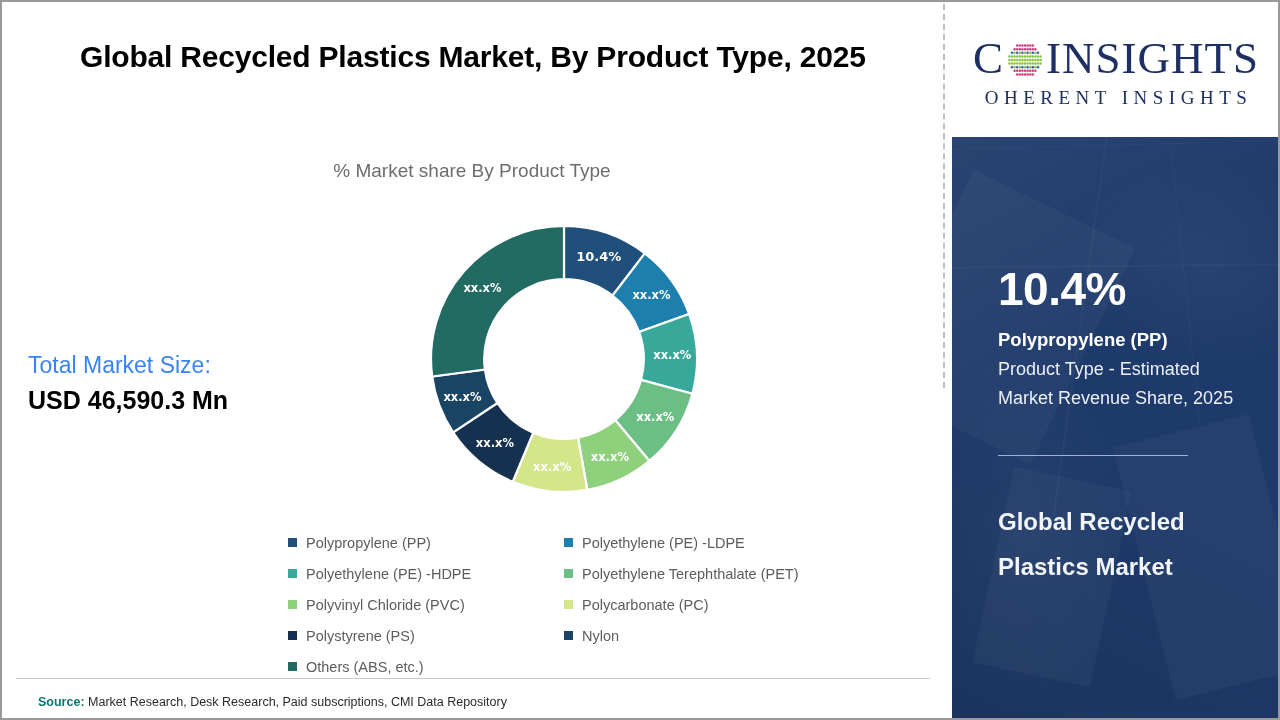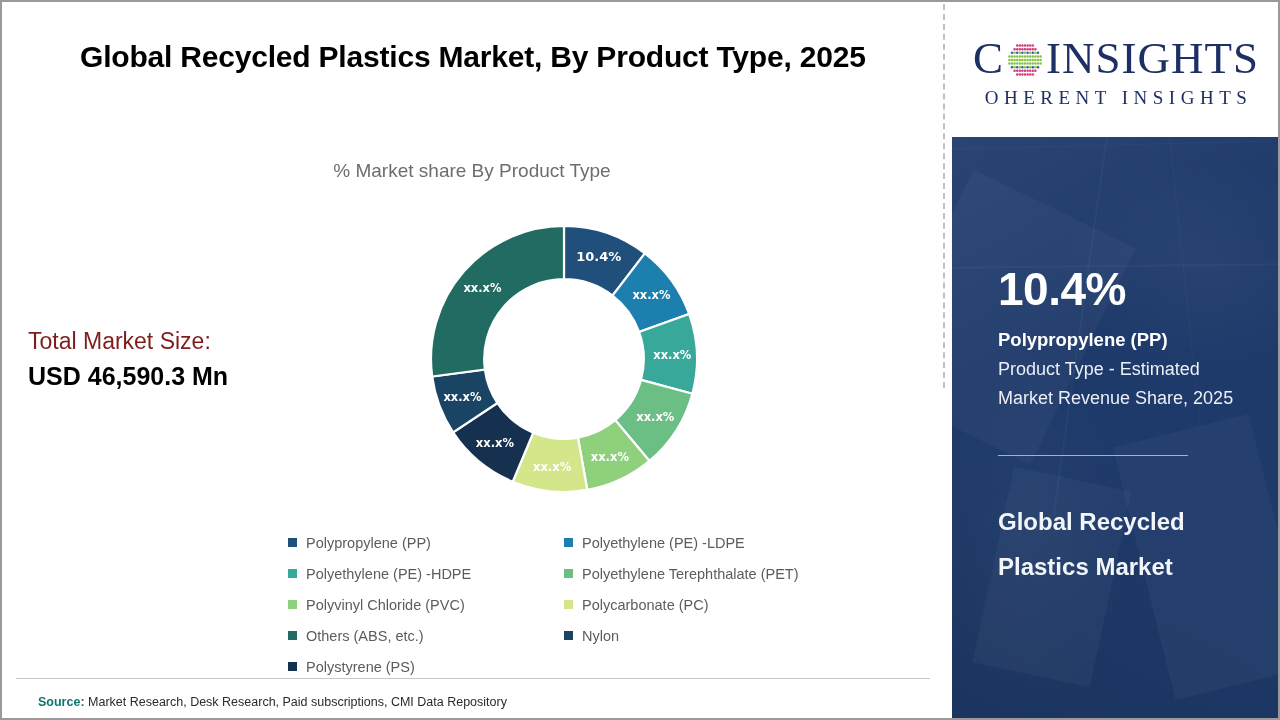--- a/index.html
+++ b/index.html
@@ -31,21 +31,21 @@
     margin-left:40px;
   }
   #subtitle{
     position:absolute;left:0;top:158px;width:940px;
     text-align:center;
     font-size:19px;color:#6d6d6d;font-weight:normal;
   }
   #total-block{
     position:absolute;left:26px;top:322px;width:330px;
   }
-  #total-label{font-size:23px;color:#7f1d1d;line-height:34px;}
+  #total-label{font-size:23px;color:#3b82f6;line-height:34px;margin-top:24px;}
   #total-value{font-size:25px;color:#000;font-weight:bold;line-height:36px;}
 
   
   #donut-wrap{
     position:absolute;left:427px;top:222px;width:270px;height:270px;
   }
   #donut-svg{display:block;width:270px;height:270px;}
   .slice-label{
     font-family:"DejaVu Sans","Liberation Sans",sans-serif;
     font-size:11.5px;font-weight:bold;fill:#ffffff;
@@ -210,26 +210,26 @@
           </div>
           <div class="legend-item">
             <span class="legend-swatch" style="background: rgb(56, 168, 154);"></span>
             <span class="legend-text">Polyethylene (PE) -HDPE</span>
           </div>
           <div class="legend-item">
             <span class="legend-swatch" style="background: rgb(142, 208, 123);"></span>
             <span class="legend-text">Polyvinyl Chloride (PVC)</span>
           </div>
           <div class="legend-item">
+            <span class="legend-swatch" style="background: rgb(22, 49, 79);"></span>
+            <span class="legend-text">Polystyrene (PS)</span>
+          </div>
+          <div class="legend-item">
             <span class="legend-swatch" style="background: rgb(34, 107, 98);"></span>
             <span class="legend-text">Others (ABS, etc.)</span>
-          </div>
-          <div class="legend-item">
-            <span class="legend-swatch" style="background: rgb(22, 49, 79);"></span>
-            <span class="legend-text">Polystyrene (PS)</span>
           </div>
         </div>
       <div class="legend-col" id="legend-col-right">
           <div class="legend-item">
             <span class="legend-swatch" style="background: rgb(28, 127, 174);"></span>
             <span class="legend-text">Polyethylene (PE) -LDPE</span>
           </div>
           <div class="legend-item">
             <span class="legend-swatch" style="background: rgb(108, 191, 132);"></span>
             <span class="legend-text">Polyethylene Terephthalate (PET)</span>

